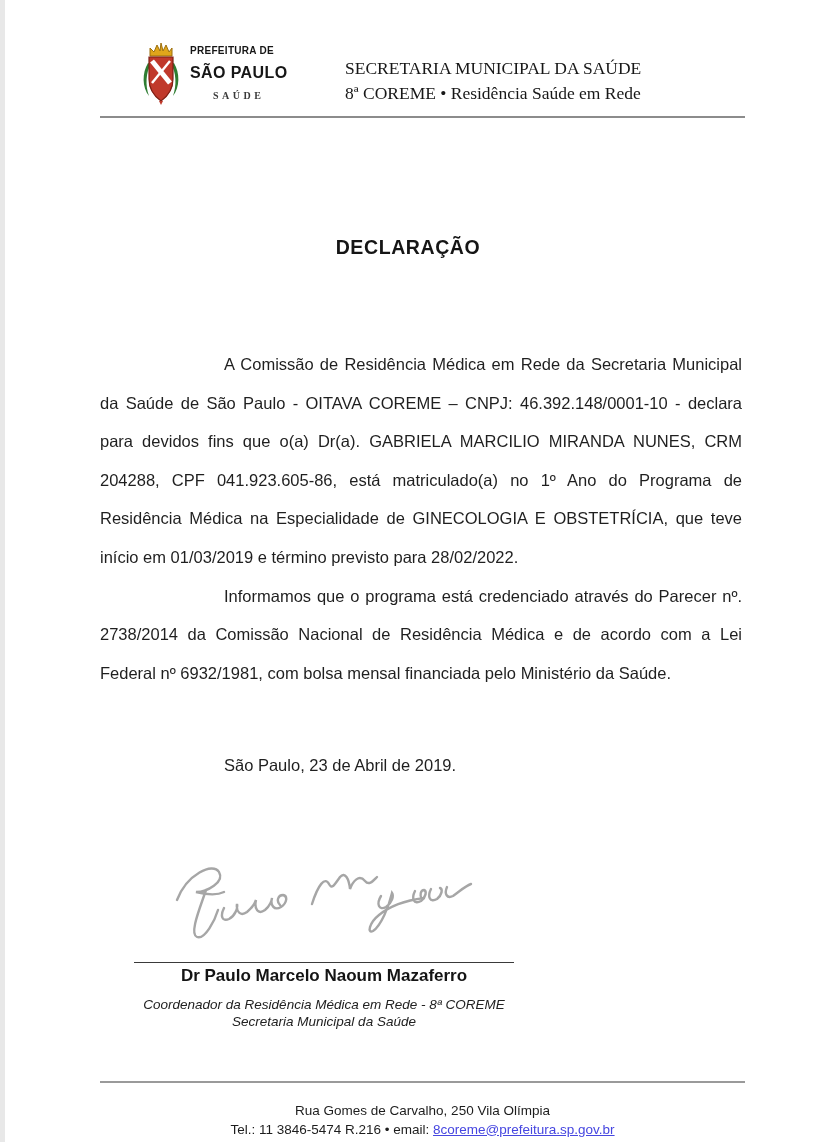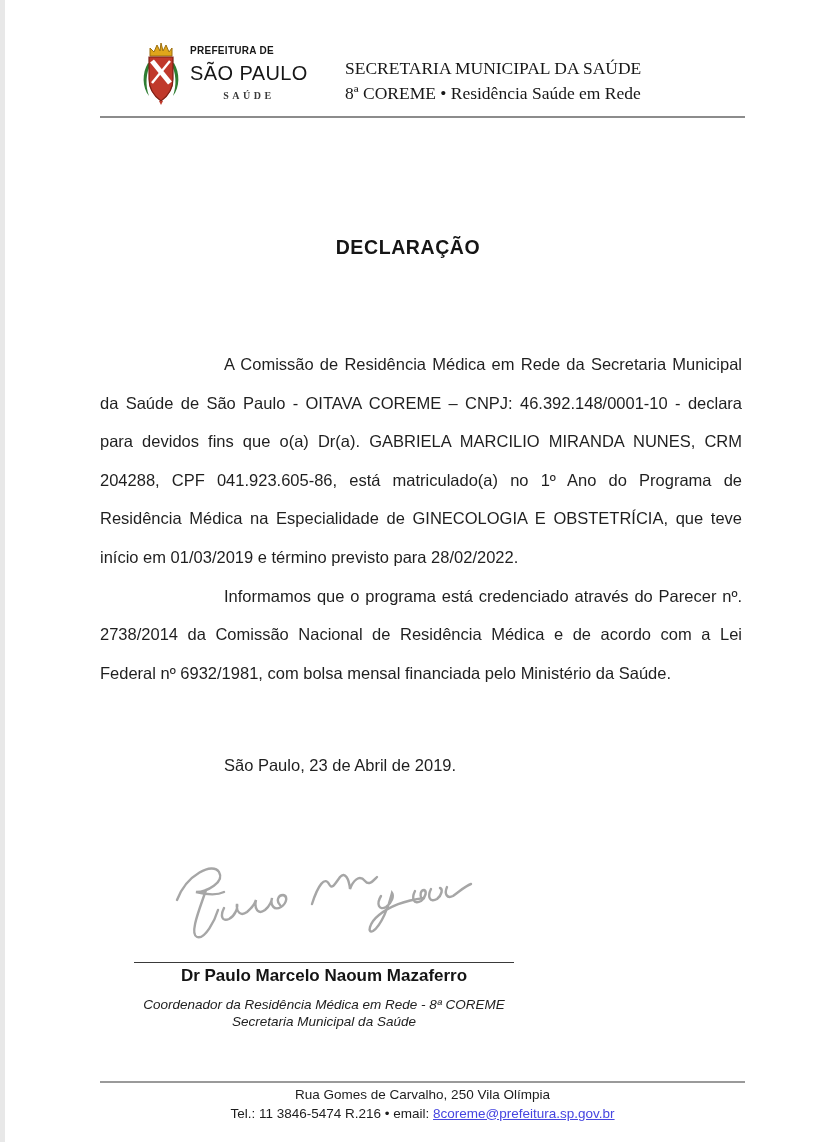--- a/index.html
+++ b/index.html
@@ -15,21 +15,21 @@
   }
   .scan-edge {
     position:absolute; left:0; top:0; width:5px; height:1142px;
     background:#e8e8e8;
   }
   
   .brand { position:absolute; left:140px; top:42px; display:flex; align-items:flex-start; }
   .crest { display:block; }
   .brand-text { margin-left:8px; color:#161616; }
   .brand-line1 { font-size:10px; font-weight:bold; letter-spacing:0.3px; line-height:18px; }
-  .brand-line2 { font-size:20px; font-weight:normal; letter-spacing:0.4px; line-height:26px; }
+  .brand-line2 { font-size:16px; font-weight:bold; letter-spacing:0.4px; line-height:26px; }
   .brand-line3 { font-size:10px; font-weight:bold; letter-spacing:3.5px; color:#3a3a3a;
                  text-align:center; margin-top:4px;font-family:Liberation Serif, serif; }
   .org-block {
     position:absolute; left:345px; top:56px;
     font-family:"Liberation Serif", serif;
     font-size:17.5px; line-height:25px; color:#171717;
   }
   .header-rule {
     position:absolute; left:100px; top:116px; width:645px;
     border-top:2px solid #8c8c8c;
@@ -59,21 +59,21 @@
   }
   .signature-img { display:block; margin:0 auto 2px auto; }
   .sig-rule { width:380px; margin:0 auto; border-top:1.5px solid #3a3a3a; }
   .sig-name { margin-top:3px; font-size:17px; font-weight:bold; color:#141414; }
   .sig-role { font-size:13.5px; font-style:italic; color:#222; line-height:17px; margin-top:10px; }
   .sig-org  { font-size:13.5px; font-style:italic; color:#222; line-height:17px; }
   
   .footer {
     position:absolute; left:100px; top:1081px; width:645px;
     border-top:2px solid #9a9a9a;
-    text-align:center; padding-top:3px;
+    text-align:center; padding-top:19px;
     font-size:13.5px; line-height:18.5px; color:#1d1d1d;
   }
   .email-link { color:#4646e0; text-decoration:underline; cursor:pointer; }
 </style>
 </head>
 <body>
 
 <div class="page">
   <div class="scan-edge"></div>
 

